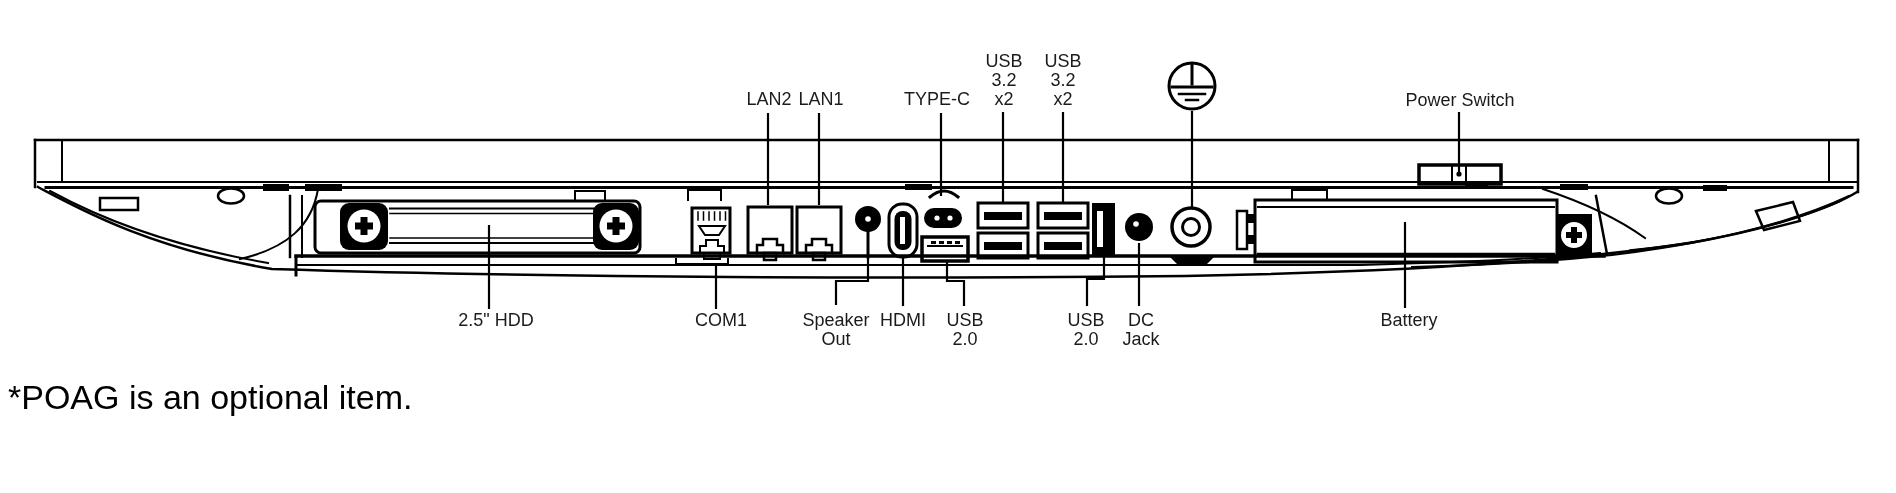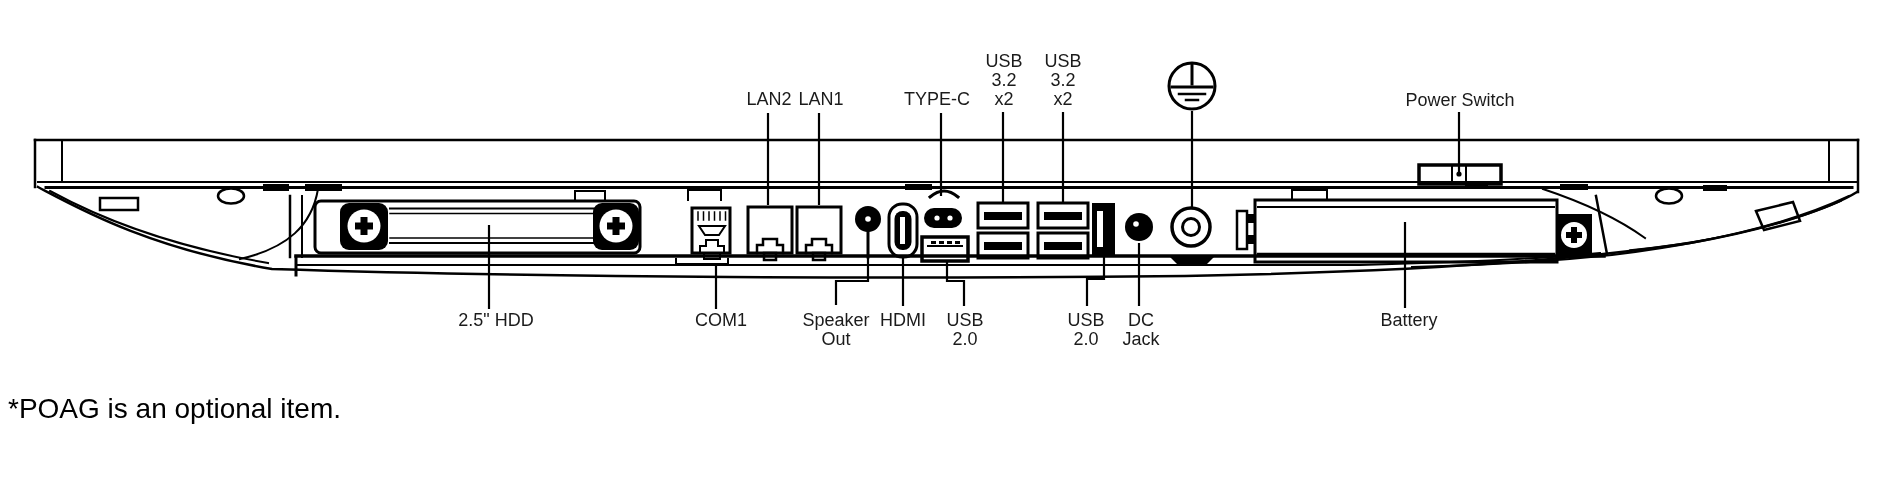--- a/index.html
+++ b/index.html
@@ -9,21 +9,21 @@
   svg{ position:absolute; left:0; top:0; display:block; }
   .o  { fill:none; stroke:var(--line); stroke-width:2;   stroke-linecap:square; }
   .o15{ fill:none; stroke:var(--line); stroke-width:1.5; stroke-linecap:square; }
   .o25{ fill:none; stroke:var(--line); stroke-width:2.5; stroke-linecap:square; }
   .o3 { fill:none; stroke:var(--line); stroke-width:3;   stroke-linecap:square; }
   .o35{ fill:none; stroke:var(--line); stroke-width:3.5; stroke-linecap:square; }
   .f  { fill:var(--line); stroke:none; }
   .w  { fill:#fff; stroke:none; }
   .ldr{ fill:none; stroke:var(--line); stroke-width:2.2; stroke-linecap:butt; }
   text.lbl{ font:18px "Liberation Sans", sans-serif; fill:var(--label); text-anchor:middle; }
-  .note{ position:absolute; left:8px; top:394px; font-size:28px; line-height:1.05;
+  .note{ position:absolute; left:8px; top:380px; font-size:34px; line-height:1.05;
          color:var(--note); letter-spacing:0px;text-align:center; }
 </style>
 </head>
 <body>
 
 <div class="stage">
 
   <svg width="1896" height="493" viewBox="0 0 1896 493">
 
     <g>

